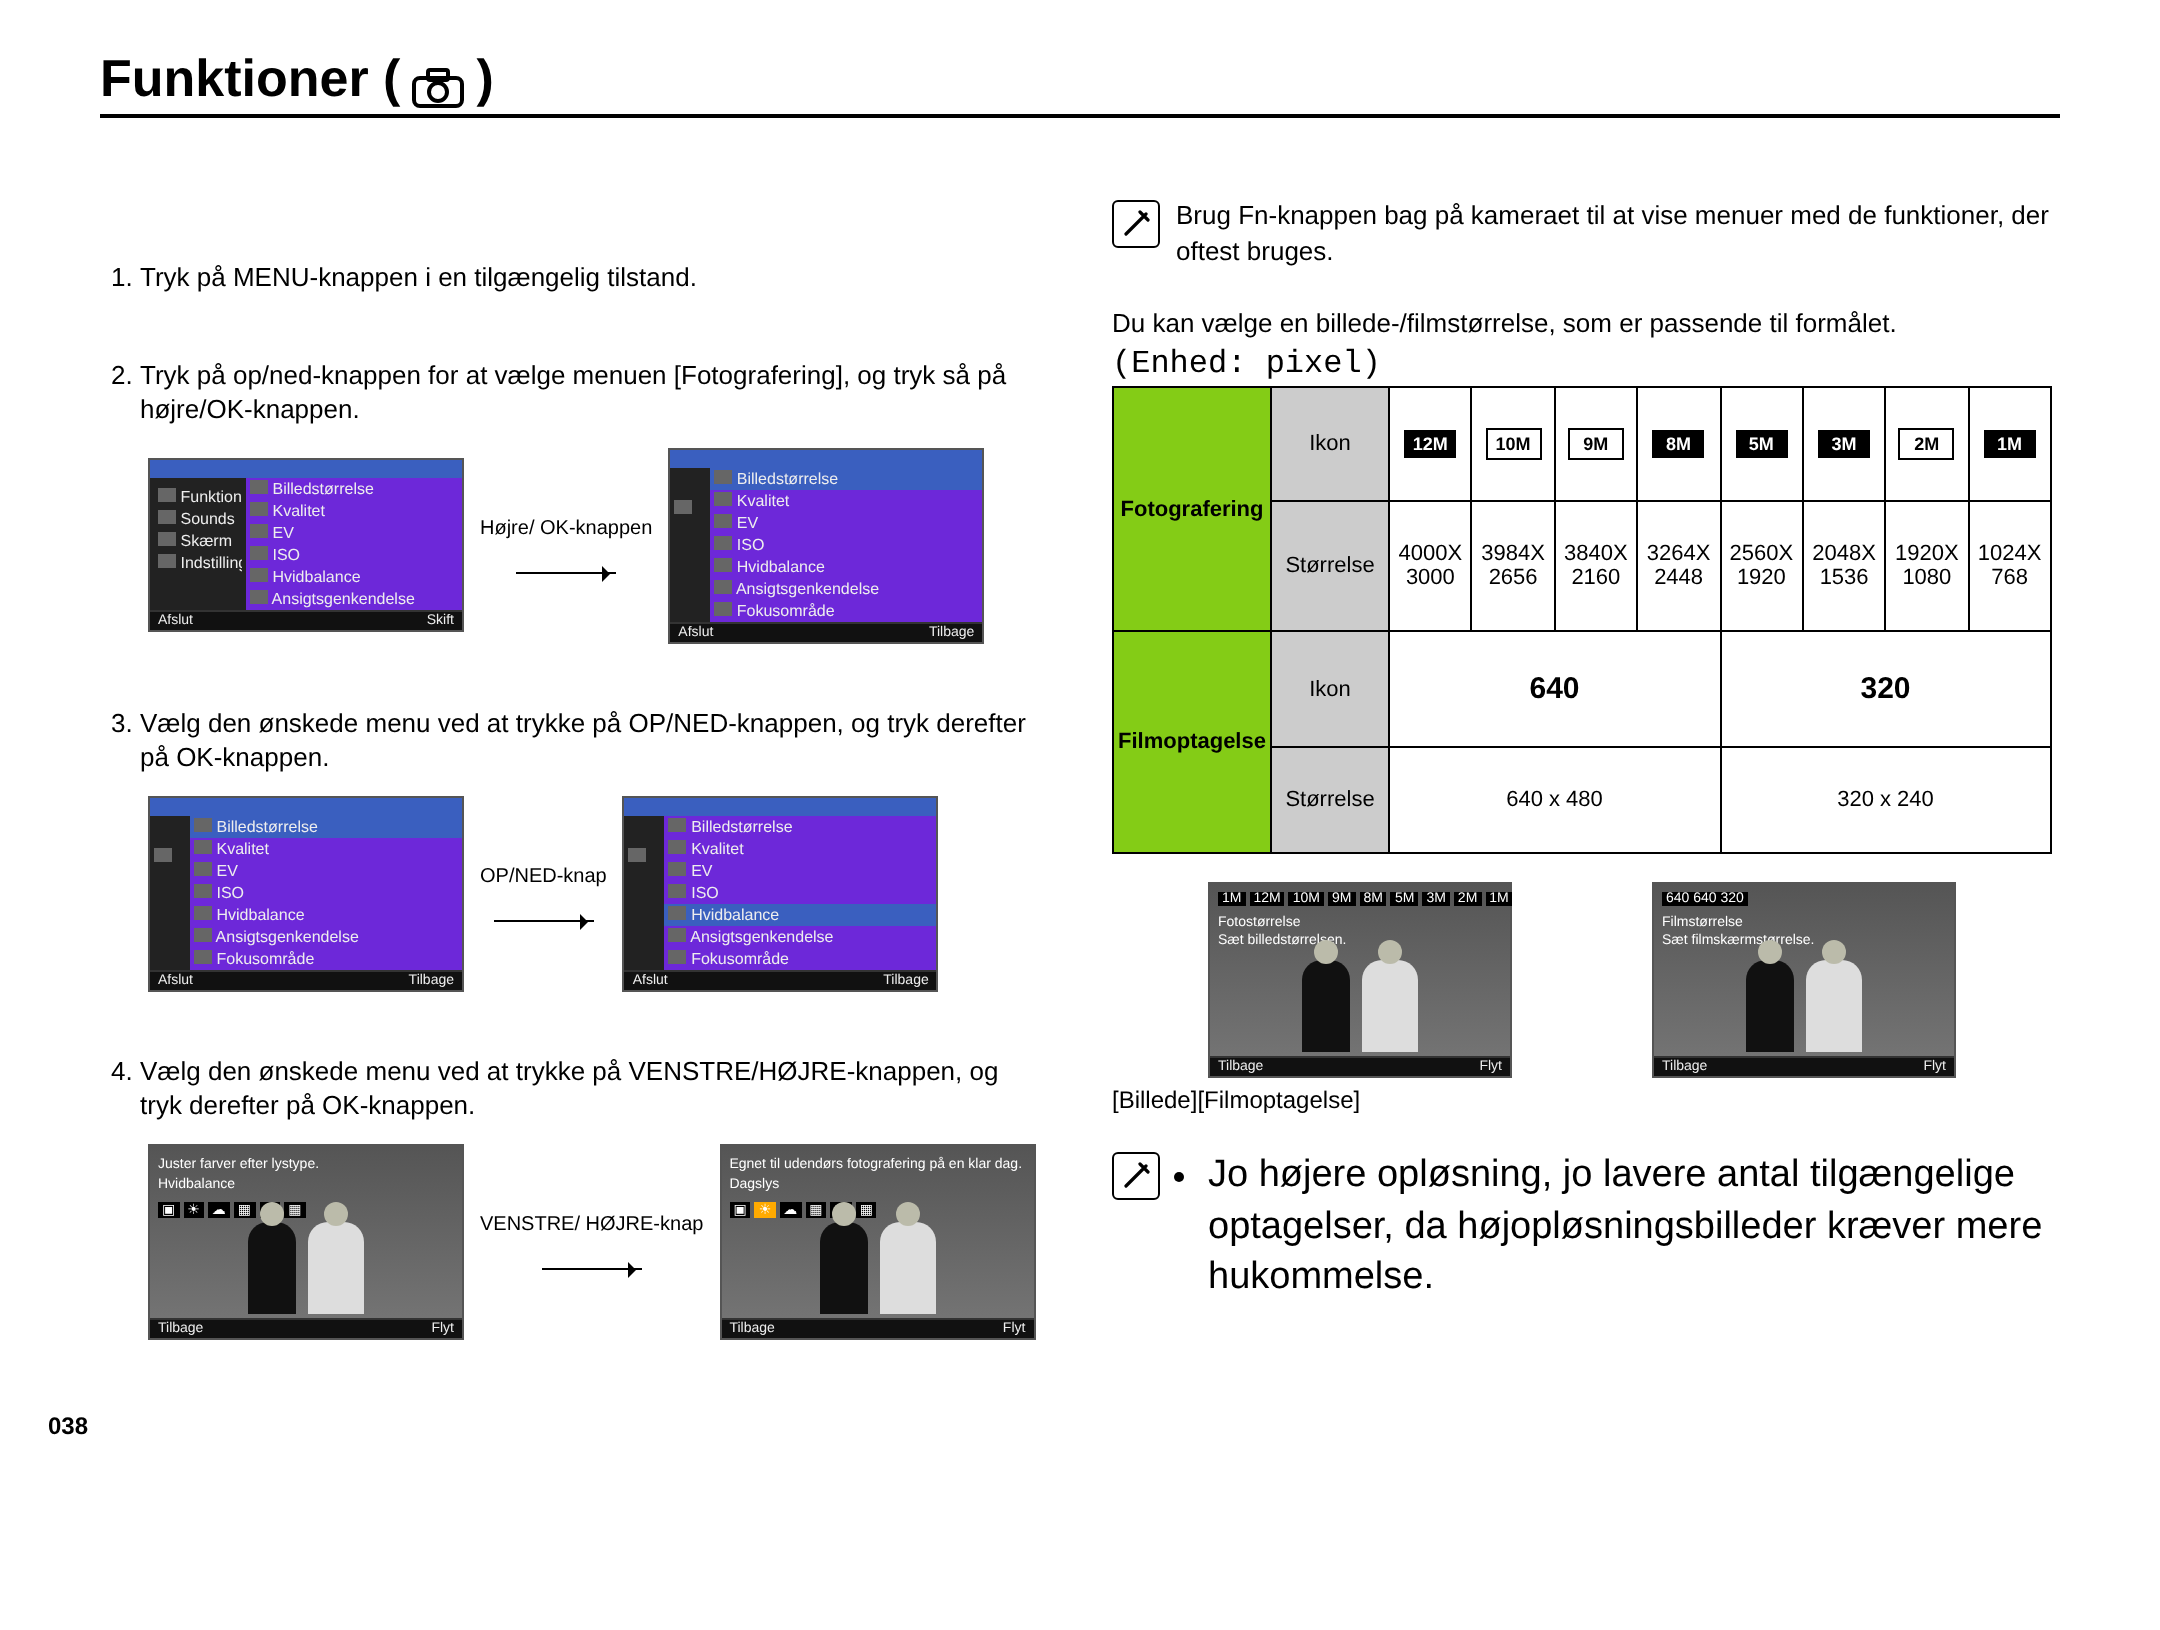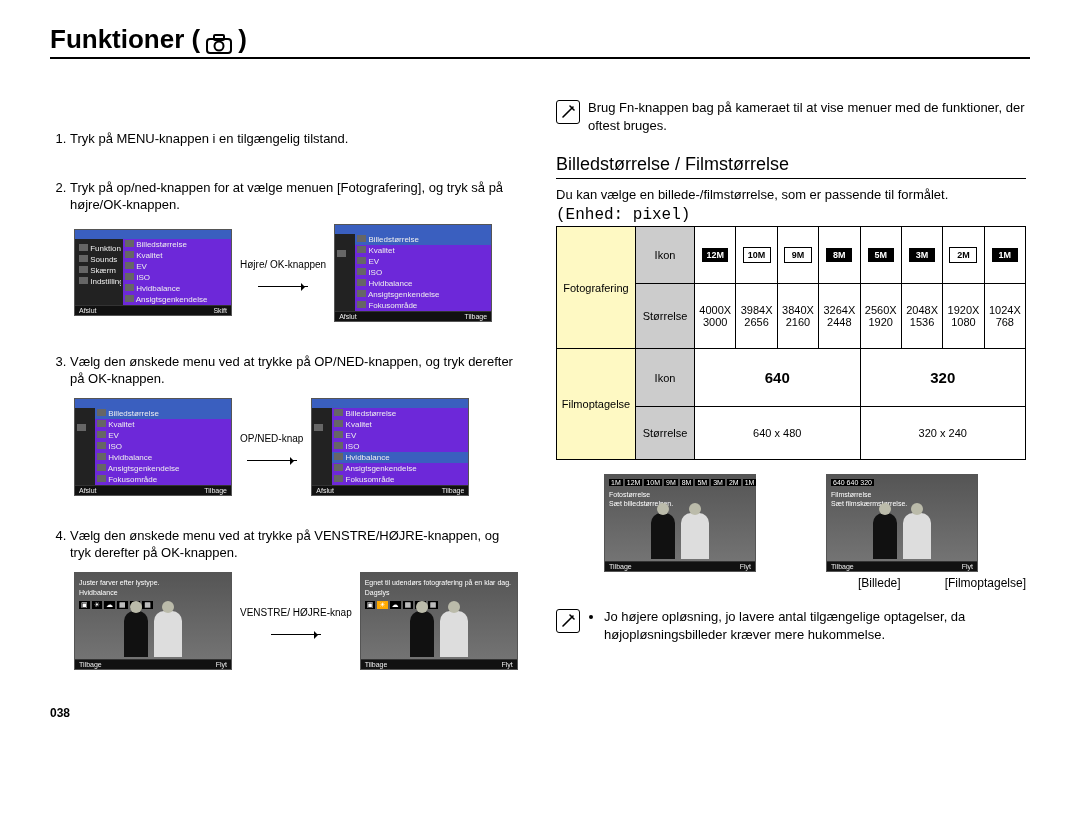--- a/index.html
+++ b/index.html
@@ -88,37 +88,37 @@
     flex-shrink:0; margin-top:1px;
   }
   .unit-label { text-align:left; font-size:16px; margin:4px 2px 2px 0;font-family:Liberation Mono, monospace;}
   table.size-table {
     border-collapse: collapse; width: 100%; font-size: 11px;
   }
   table.size-table th, table.size-table td {
     border: 1px solid #000; text-align:center; padding:20px 2px;
   }
   table.size-table .v-head {
-    background:#fef9c3; font-weight:normal; width:74px;
+    background:#84cc16; font-weight:bold; width:74px;
   }
   table.size-table .h-head { background:#ccc; font-weight:normal; width:54px;}
   .mp-badge {
     display:inline-flex; align-items:center; justify-content:center;
     min-width:22px; height:14px; background:#000; color:#fff;
     font-size:9px; font-weight:bold; padding:0 2px;
   }
   .mp-badge.outline { background:#fff; color:#000; border:1px solid #000;}
   .big640 { font-weight:bold; font-size:15px;}
   .mini-caption {
-    display:flex; justify-content:flex-end; margin-top:4px; font-size:12px;gap:44px;
+    display:flex; justify-content:flex-start; margin-top:4px; font-size:12px;
   }
   .right-minis { display:flex; gap:70px; justify-content:center; margin-top:14px;}
   ul.bullets { margin:0; padding-left:16px; }
-  ul.bullets li { margin-bottom:2px; font-size:13px; line-height:1.35;}
-  .pagenum { font-weight:bold; font-size:12px; margin: 6px 0 14px 50px;}
+  ul.bullets li { margin-bottom:2px; font-size:19px; line-height:1.35;}
+  .pagenum { font-weight:bold; font-size:12px; margin: 6px 0 14px 24px;}
 </style>
 </head>
 <body>
 
 <h1 class="title">
   <span>Funktioner (</span>
   <span class="cam-icon">
     <svg viewBox="0 0 26 20">
         <rect x="1" y="5" width="24" height="14" rx="3" fill="none" stroke="#000" stroke-width="2"></rect>
         <circle cx="13" cy="12" r="4.5" fill="none" stroke="#000" stroke-width="2"></circle>
@@ -291,21 +291,20 @@
   <div class="col">
     <div class="note-box">
       <span class="note-icon">
         <svg width="14" height="14" viewBox="0 0 14 14">
             <path d="M2 12 L12 2 M9 1 L13 5" stroke="#000" stroke-width="1.6" fill="none" stroke-linecap="round"></path>
           </svg>
       </span>
       <div>Brug Fn-knappen bag på kameraet til at vise menuer med de funktioner, der oftest bruges.</div>
     </div>
 
-    <h2 class="section">Billedstørrelse / Filmstørrelse</h2>
     <div style="margin:8px 0 2px 0">Du kan vælge en billede-/filmstørrelse, som er passende til formålet.</div>
     <div class="unit-label">(Enhed: pixel)</div>
 
     <table class="size-table">
       <tbody>
           <tr>
         <td class="v-head" rowspan="2">Fotografering</td>
         <td class="h-head">Ikon</td>
         <td><span class="mp-badge">12M</span></td>
         <td><span class="mp-badge outline">10M</span></td>

